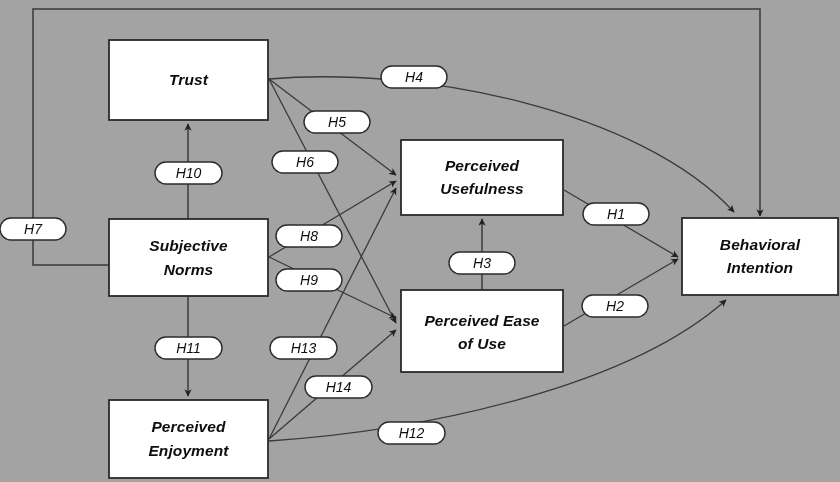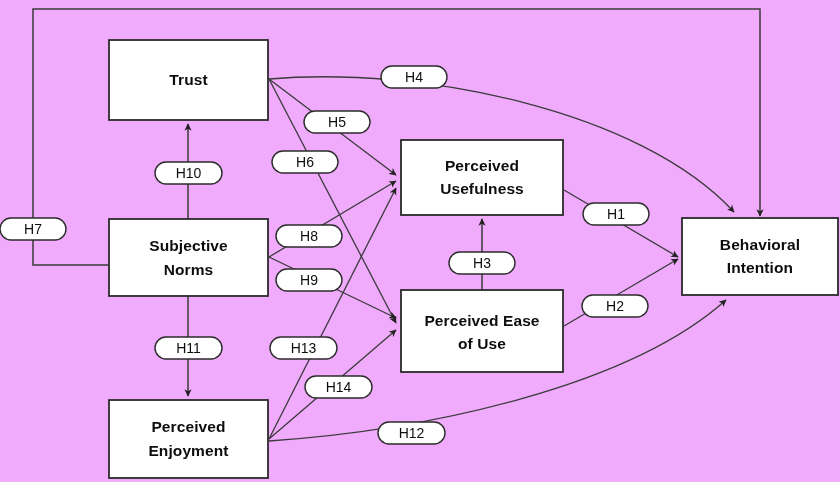--- a/index.html
+++ b/index.html
@@ -11,21 +11,22 @@
     width: 840px;
     height: 482px;
     font-family: "Liberation Sans", sans-serif;
     overflow: hidden;
     position: relative;
   }
   #diagram-root {
     position: relative;
     width: 840px;
     height: 482px;
-    background: #f0abfc;
+    background: #a3a3a3;
+    font-style: italic;
   }
   svg.diagram-canvas {
     position: absolute;
     left: 0;
     top: 0;
     width: 840px;
     height: 482px;
     display: block;
   }
   .construct-box-rect {

